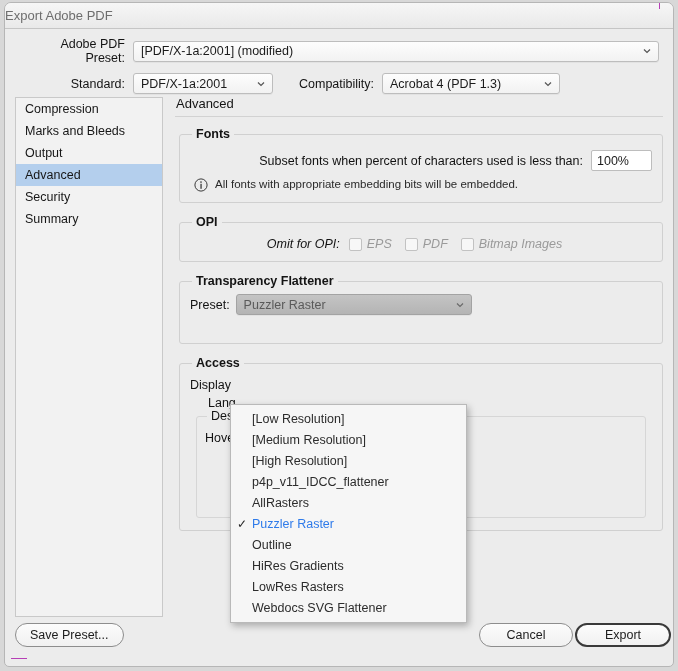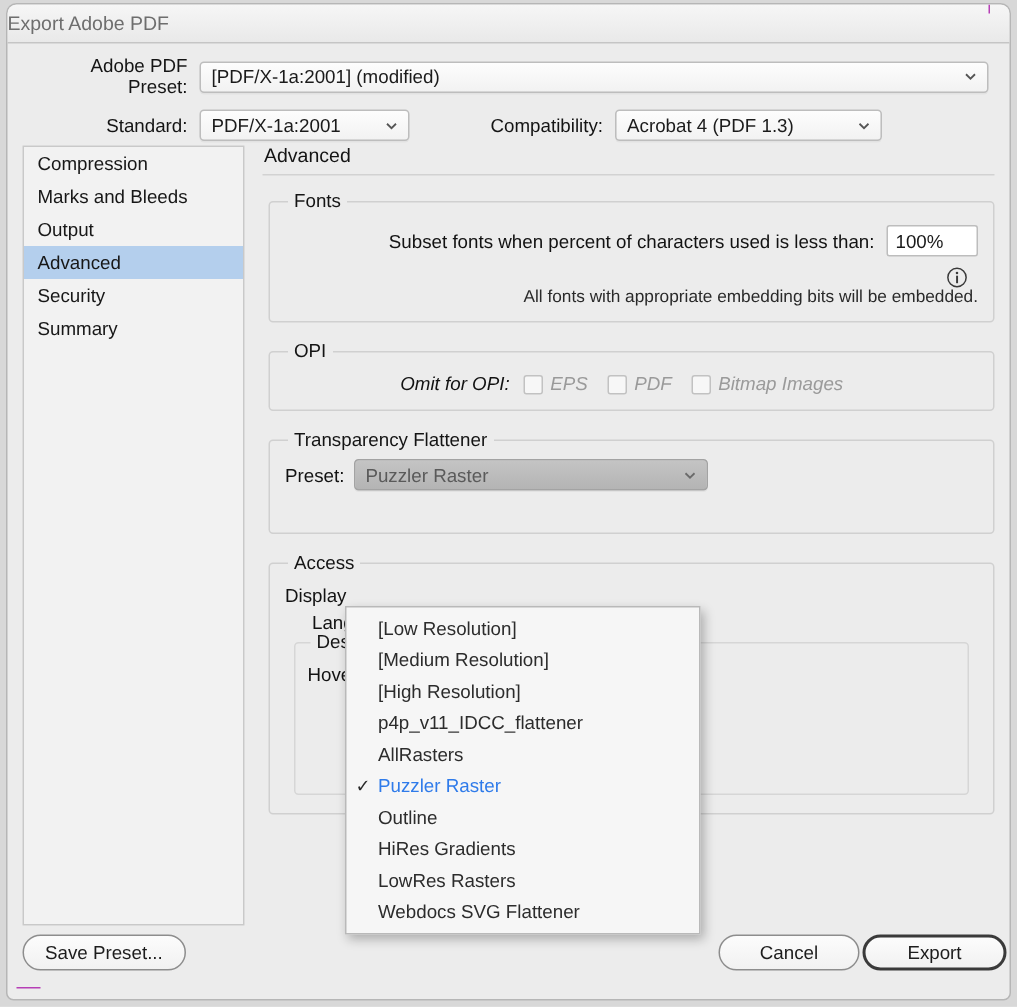--- a/index.html
+++ b/index.html
@@ -92,36 +92,36 @@
   }
   fieldset.grp {
     border: 1px solid #d0d0d0;
     border-radius: 3px;
     margin: 0 2px 12px 6px;
     padding: 4px 10px 10px 10px;
     position: relative;
   }
   fieldset.grp > legend {
     font-size: 12.5px; color: #141414;
-    padding: 0 4px; margin-left: 2px;
+    padding: 0 4px; margin-left: 2px; font-weight: bold;
   }
   .fonts-row {
     display: flex; align-items: center; justify-content: flex-end;
     margin: 5px 0 2px 0;
   }
   .fonts-row .t { font-size: 12.5px; color: #121212; margin-right: 8px; }
   .numfield {
     width: 61px; height: 21px;
     border: 1px solid #bdbdbd; border-radius: 2px;
     background: #fff; font-size: 12.5px; color: #1b1b1b;
     box-sizing: border-box; padding: 0 5px;
     display: flex; align-items: center;
   }
   .note {
-    display: flex; align-items: flex-end; margin-top: 7px; flex-direction: column;
+    display: flex; align-items: flex-start; margin-top: 7px;
   }
   .info-icon {
     width: 14px; height: 14px; margin-right: 7px; margin-left: 4px;
     flex: none;
   }
   .note .txt { font-size: 11.5px; color: #2a2a2a; }
 
   .opi-row {
     display: flex; align-items: center; justify-content: center;
     margin: 4px 0 0 0;
@@ -231,21 +231,21 @@
     <div class="row">
       <span class="lbl" style="width:106px;margin-right:8px;">Standard:</span>
       <div class="select" style="width:140px;">
         <span>PDF/X-1a:2001</span>
         <span class="chev">
           <svg width="8" height="8" viewBox="0 0 8 8">
               <path d="M1 2.5 L4 5.5 L7 2.5" stroke="#555" stroke-width="1.2" fill="none"></path>
             </svg>
         </span>
       </div>
-      <span class="lbl" style="margin-left:54px;margin-right:8px;">Compatibility:</span>
+      <span class="lbl" style="margin-left:26px;margin-right:8px;">Compatibility:</span>
       <div class="select" style="width:178px;">
         <span>Acrobat 4 (PDF 1.3)</span>
         <span class="chev">
           <svg width="8" height="8" viewBox="0 0 8 8">
               <path d="M1 2.5 L4 5.5 L7 2.5" stroke="#555" stroke-width="1.2" fill="none"></path>
             </svg>
         </span>
       </div>
     </div>
   </div>

